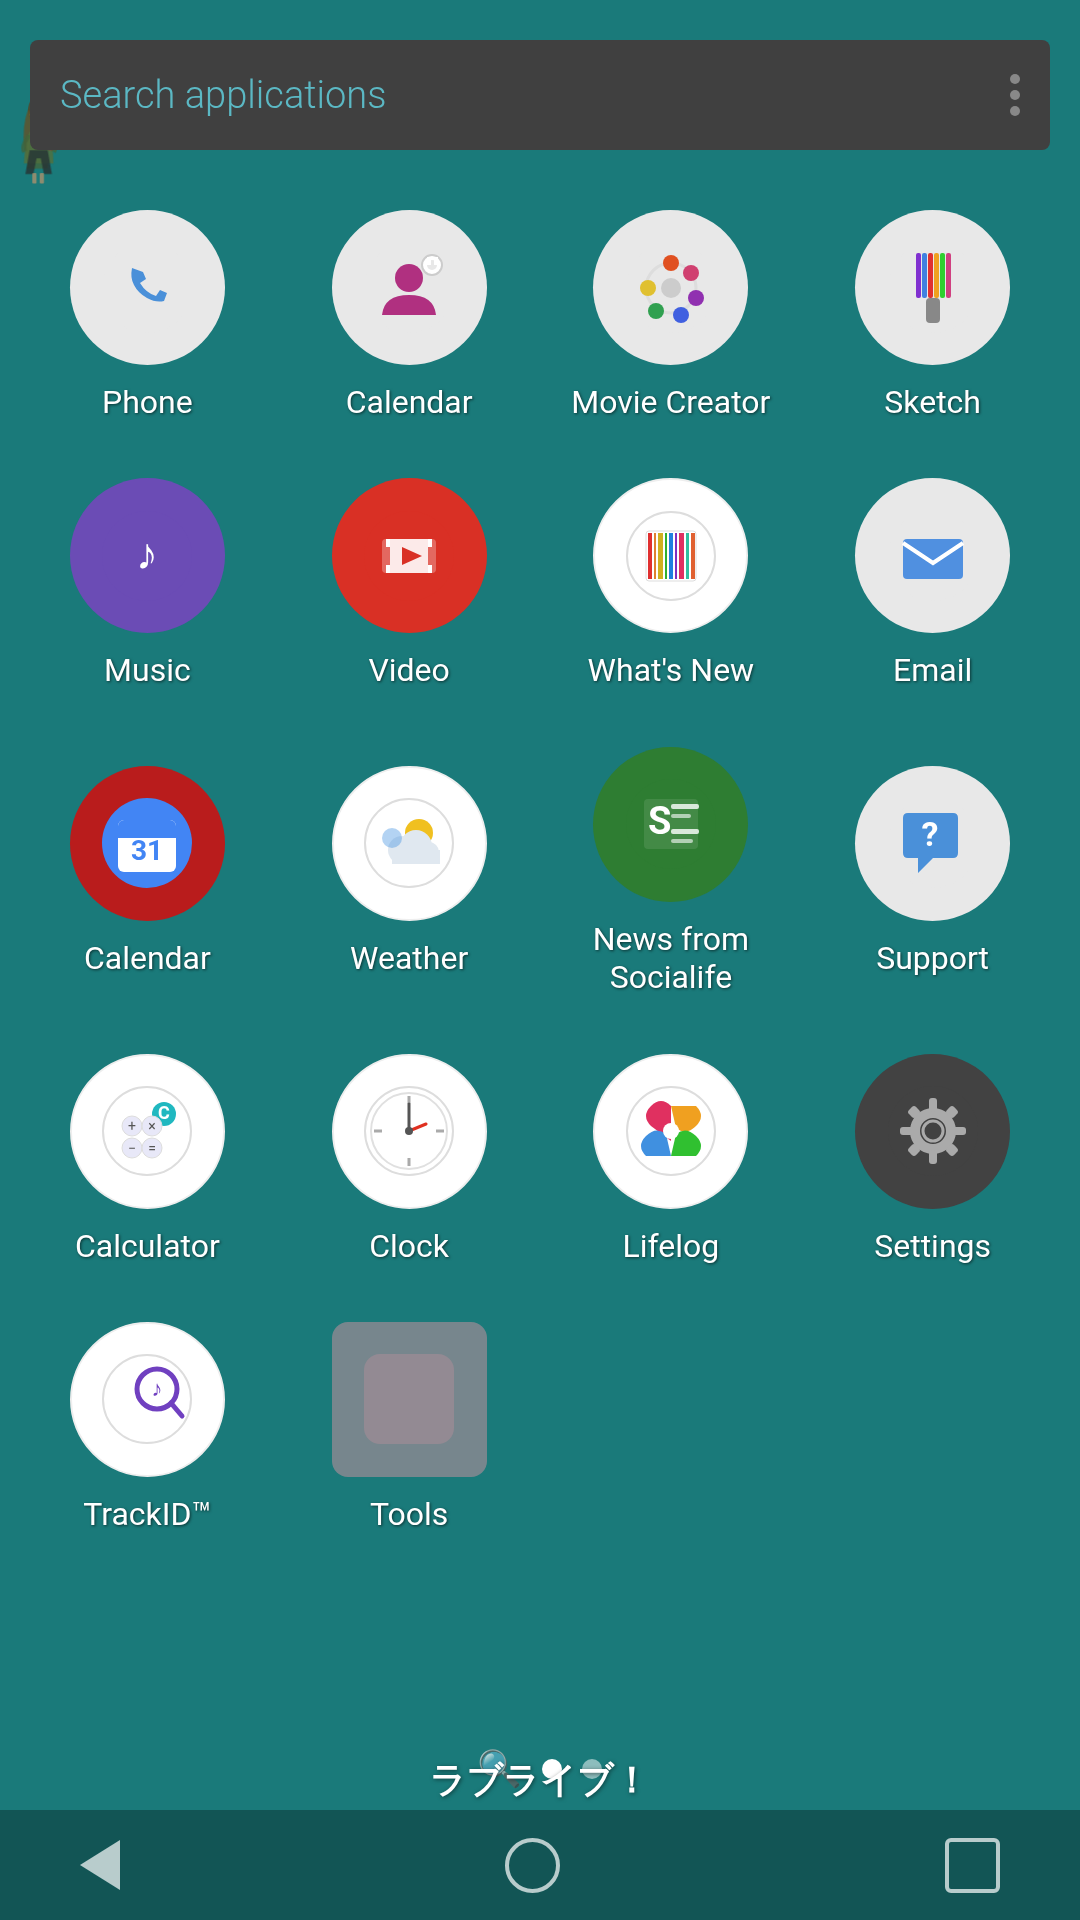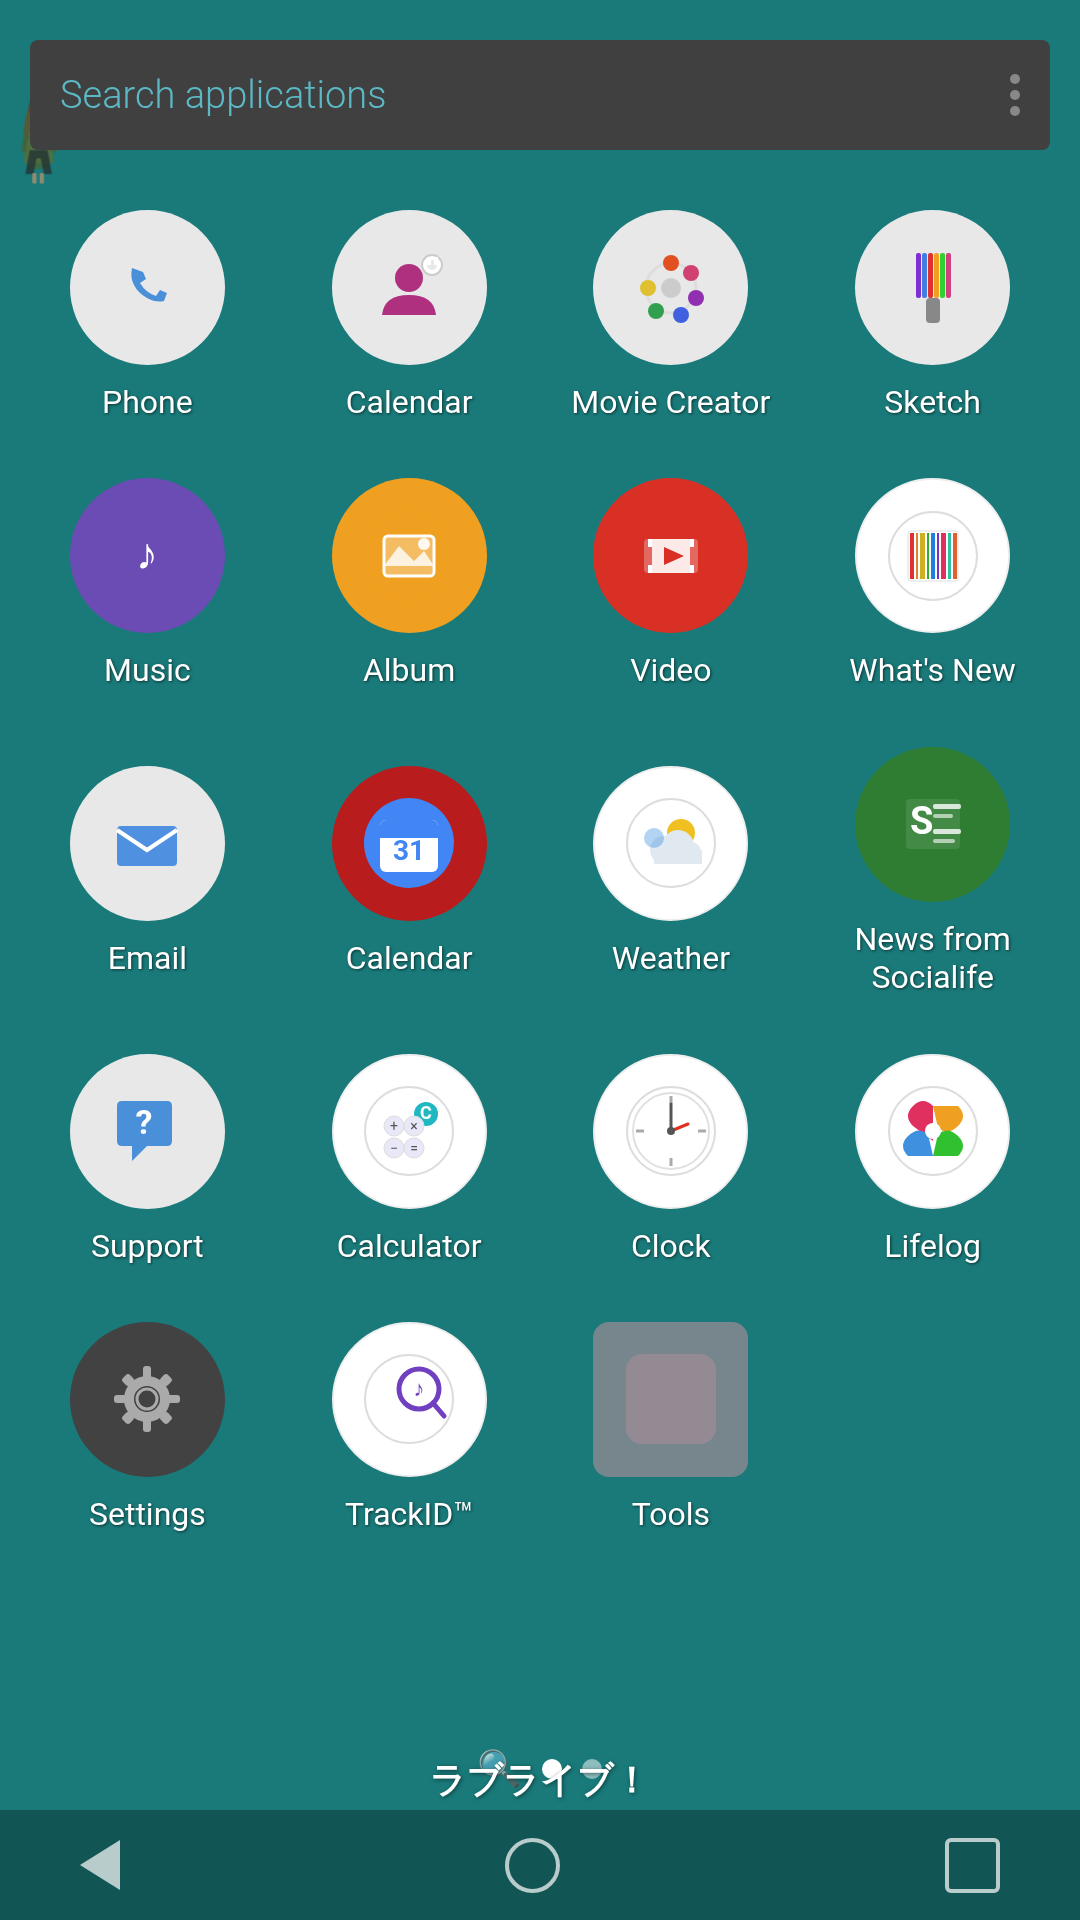--- a/index.html
+++ b/index.html
@@ -304,33 +304,20 @@
   <div class="app-item">
     <div class="app-icon icon-music">
       <svg viewBox="0 0 90 90" xmlns="http://www.w3.org/2000/svg">
         <circle cx="45" cy="45" r="45" fill="#6b4cb5"></circle>
         <text x="45" y="58" text-anchor="middle" font-size="44" fill="white">♪</text>
       </svg>
     </div>
     <span class="app-label">Music</span>
   </div>
 
-  <div class="app-item">
-    <div class="app-icon icon-album">
-      <svg viewBox="0 0 90 90" xmlns="http://www.w3.org/2000/svg">
-        <circle cx="45" cy="45" r="45" fill="#f0a020"></circle>
-
-        <rect x="20" y="25" width="50" height="40" rx="4" fill="white" opacity="0.3"></rect>
-        <rect x="20" y="25" width="50" height="40" rx="4" fill="none" stroke="white" stroke-width="3"></rect>
-        <path d="M20 55 L35 35 L50 50 L60 40 L70 55 Z" fill="white" opacity="0.8"></path>
-        <circle cx="60" cy="33" r="6" fill="white" opacity="0.9"></circle>
-      </svg>
-    </div>
-    <span class="app-label">Album</span>
-  </div>
 
   <div class="app-item">
     <div class="app-icon icon-video">
       <svg viewBox="0 0 90 90" xmlns="http://www.w3.org/2000/svg">
         <circle cx="45" cy="45" r="45" fill="#d93025"></circle>
 
         <rect x="18" y="28" width="54" height="34" rx="4" fill="white" opacity="0.9"></rect>
         <rect x="18" y="28" width="8" height="34" fill="#d93025" opacity="0.7"></rect>
         <rect x="64" y="28" width="8" height="34" fill="#d93025" opacity="0.7"></rect>
         <rect x="22" y="28" width="4" height="8" fill="white"></rect>

